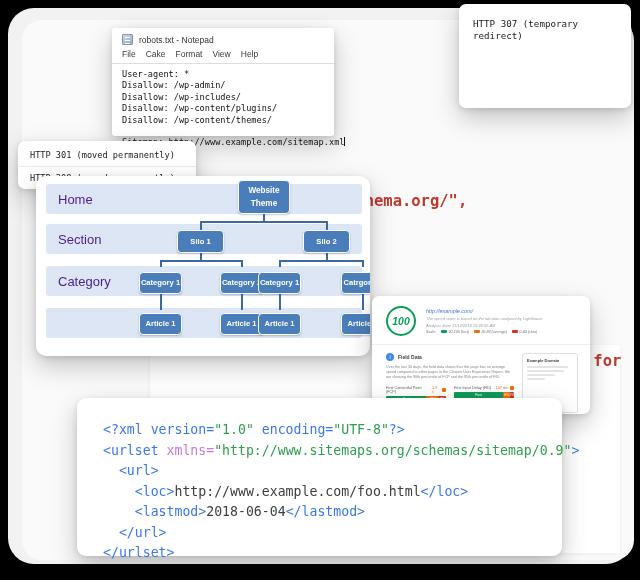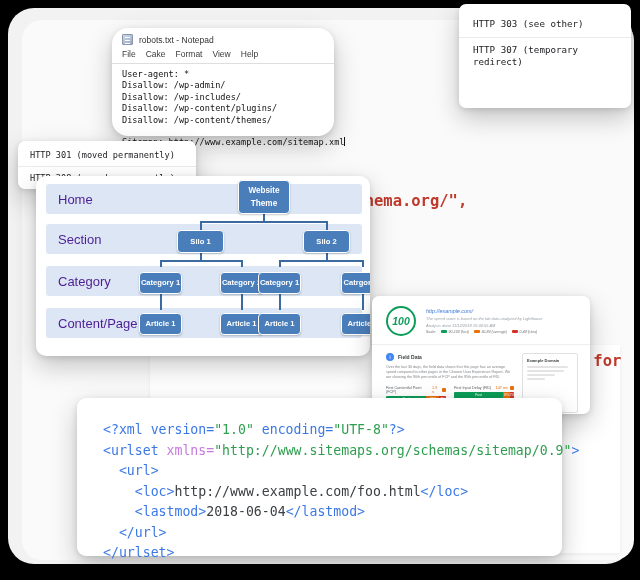--- a/index.html
+++ b/index.html
@@ -112,21 +112,21 @@
     position: absolute;
     background: #ffffff;
     border-radius: 8px;
     box-shadow: 0 6px 22px rgba(0,0,0,0.20), 0 1px 4px rgba(0,0,0,0.10);
   }
 
   
   #notepad {
     left: 112px; top: 28px;
     width: 222px; height: 108px;
-    border-radius: 16px;
+    border-radius: 3px;
     padding: 0;
   }
   .np-title {
     display: flex; align-items: center;
     gap: 6px;
     padding: 6px 8px 2px 10px;
     font-size: 8.5px;
     color: #333;
   }
   .np-ico {
@@ -383,42 +383,40 @@
     <div class="np-body"><span>User-agent: *
 Disallow: /wp-admin/
 Disallow: /wp-includes/
 Disallow: /wp-content/plugins/
 Disallow: /wp-content/themes/
 
 Sitemap: http://www.example.com/sitemap.xml</span><span class="np-caret"></span></div>
   </div>
 
   <div class="card shadow-soft" id="http-3xx">
-    <div class="http-row">HTTP 303 (see other)</div>
     <div class="http-row">HTTP 307 (temporary
 redirect)</div>
   </div>
 
   <div class="card shadow-soft" id="http-30x">
     <div class="http-row">HTTP 301 (moved permanently)</div>
     <div class="http-row">HTTP 308 (moved permanently)</div>
   </div>
 
   <div class="card shadow-soft" id="silo">
     <div class="silo-canvas">
 
       <div class="silo-rowbg" style="top:8px"></div>
       <div class="silo-rowbg" style="top:48px"></div>
       <div class="silo-rowbg" style="top:90px"></div>
       <div class="silo-rowbg" style="top:132px"></div>
 
       <div class="silo-rowlabel" style="top:8px">Home</div>
       <div class="silo-rowlabel" style="top:48px">Section</div>
       <div class="silo-rowlabel" style="top:90px">Category</div>
-      <div class="silo-rowlabel" style="top:132px">Content/Page</div>
 
       <div class="conn" style="left:227px; top:38px; width:1.6px; height:8px;"></div>
       <div class="conn" style="left:164px; top:45px; width:127px; height:1.6px;"></div>
       <div class="conn" style="left:164px; top:45px; width:1.6px; height:9px;"></div>
       <div class="conn" style="left:290px; top:45px; width:1.6px; height:9px;"></div>
 
       <div class="conn" style="left:164px; top:76px; width:1.6px; height:8px;"></div>
       <div class="conn" style="left:124px; top:84px; width:82px; height:1.6px;"></div>
       <div class="conn" style="left:124px; top:84px; width:1.6px; height:7px;"></div>
       <div class="conn" style="left:205px; top:84px; width:1.6px; height:7px;"></div>

